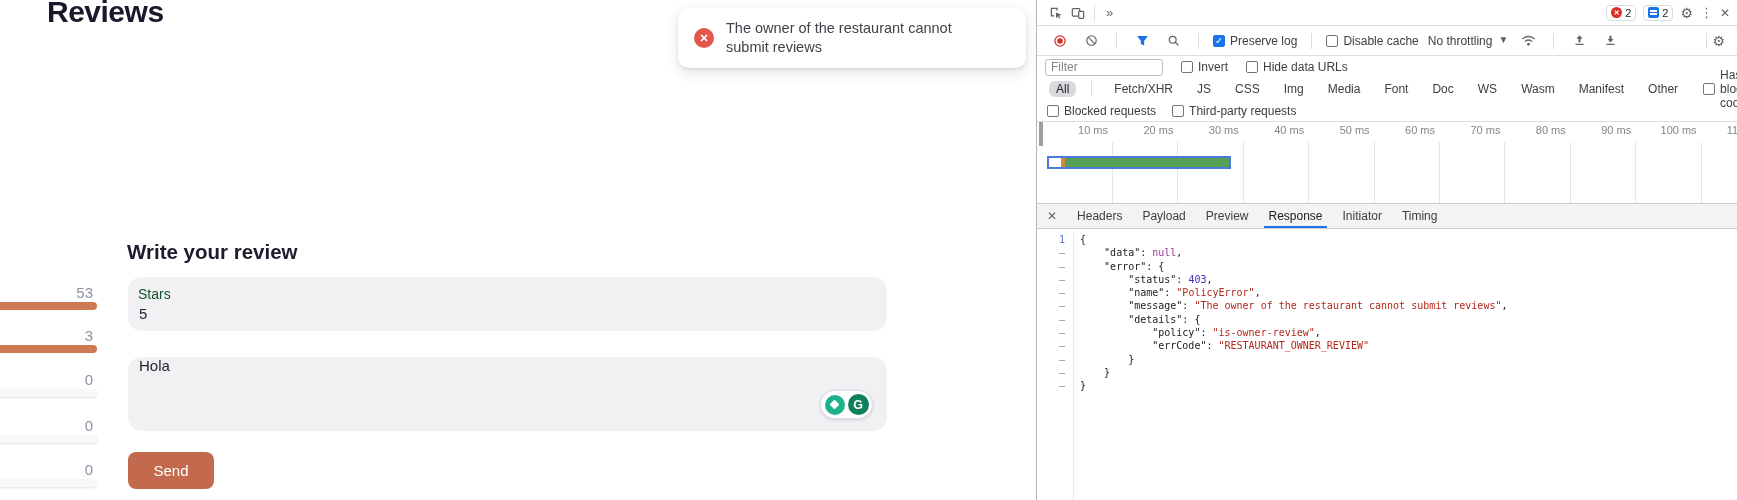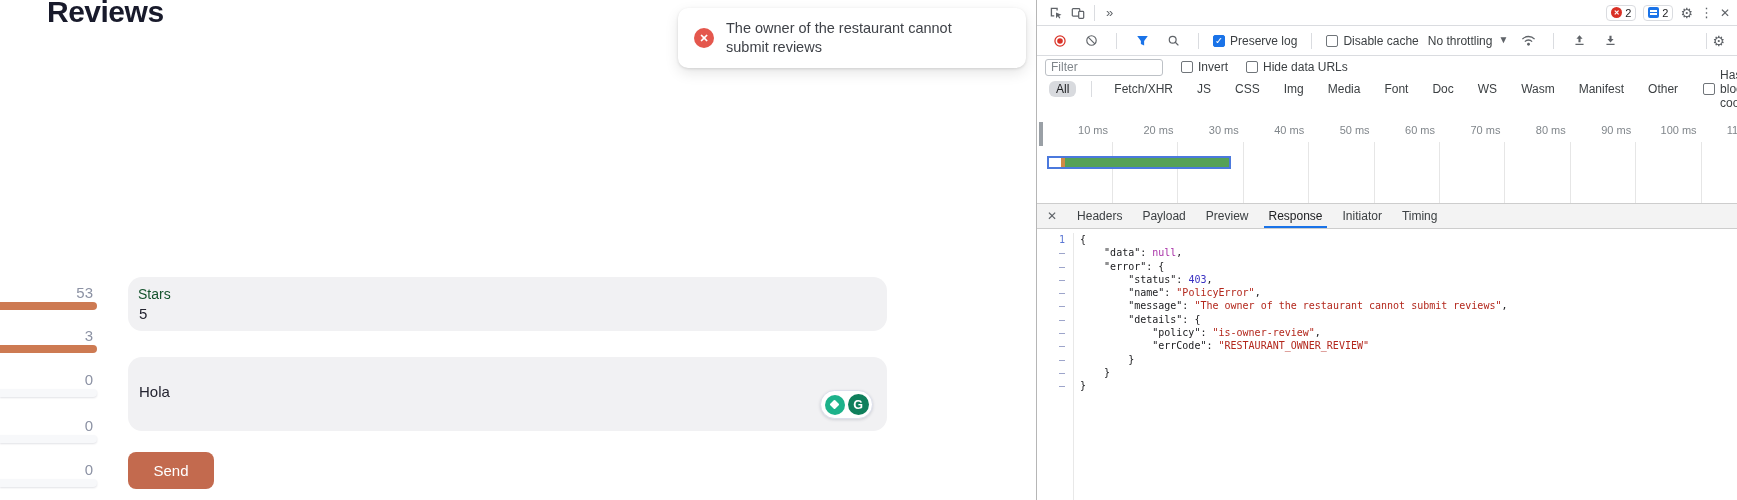--- a/index.html
+++ b/index.html
@@ -20,21 +20,21 @@
   .rbar { position:absolute; left:0; width:97px; height:8px; border-radius:0 6px 6px 0; background:#f7f8fa;
           box-shadow:0 1px 2px rgba(40,50,80,.14); }
   .rbar.fill { background:#cd7a52; box-shadow:none; }
 
   .page h2 { position:absolute; left:127px; top:240px; font-size:20.5px; font-weight:800; color:#1b1d2c; }
   .field { position:absolute; left:128px; width:759px; background:#f1f1f3; border-radius:14px; }
   .field.stars { top:277px; height:54px; }
   .field.review { top:357px; height:74px; }
   .flabel { position:absolute; left:10px; top:9px; font-size:14px; color:#14532d; }
   .fvalue { position:absolute; left:11px; top:28px; font-size:15px; color:#242430; }
-  .field.review .fvalue { top:26px; }
+  .field.review .fvalue { top:0; }
 
   .gpill { position:absolute; left:820px; top:390px; width:53px; height:29px; background:#fff; border:1px solid #dcdfeb;
            border-radius:15px; box-shadow:0 1px 3px rgba(60,64,90,.18); display:flex; align-items:center; justify-content:center; gap:3px; }
   .bulb { width:20px; height:20px; border-radius:50%; background:#1db28b; display:flex; align-items:center; justify-content:center; }
   .bulb .diamond { width:7px; height:7px; background:#fff; transform:rotate(45deg); border-radius:1px; }
   .gicon { width:21px; height:21px; border-radius:50%; background:#0f7f5c; color:#fff; font-size:12.5px; font-weight:bold;
            display:flex; align-items:center; justify-content:center; }
   .send { position:absolute; left:128px; top:452px; width:86px; height:37px; background:#c36a4e; border:none; border-radius:8px;
           color:#fff; font-size:15px; font-weight:500; font-family:"Liberation Sans", sans-serif; cursor:pointer; }
 
@@ -128,20 +128,21 @@
         <div class="rnum" style="top: 327px;">3</div>
         <div class="rbar fill" style="top: 345px;"></div>
         <div class="rnum" style="top: 371px;">0</div>
         <div class="rbar" style="top: 389px;"></div>
         <div class="rnum" style="top: 417px;">0</div>
         <div class="rbar" style="top: 435px;"></div>
         <div class="rnum" style="top: 461px;">0</div>
         <div class="rbar" style="top: 479px;"></div>
       </div>
 
+    <h2>Write your review</h2>
 
     <div class="field stars">
       <div class="flabel">Stars</div>
       <div class="fvalue">5</div>
     </div>
 
     <div class="field review" role="textbox">
       <div class="fvalue">Hola</div>
     </div>
 
@@ -279,20 +280,30 @@
           <div class="chip">Wasm</div>
           <div class="chip">Manifest</div>
           <div class="chip">Other</div>
         </div>
       <span class="cbgroup" style="margin-left:8px">
         <span class="cb"></span>
         <span class="cblab">Has blocked cookies</span>
       </span>
     </div>
 
+    <div class="r5">
+      <span class="cbgroup">
+        <span class="cb"></span>
+        <span class="cblab">Blocked requests</span>
+      </span>
+      <span class="cbgroup">
+        <span class="cb"></span>
+        <span class="cblab">Third-party requests</span>
+      </span>
+    </div>
 
     <div class="overview">
       <span class="zero-marker"></span>
       <div id="ruler">
           <div class="rlabel" style="left: 11px;">10 ms</div>
           <div class="rlabel" style="left: 76.4px;">20 ms</div>
           <div class="rlabel" style="left: 141.8px;">30 ms</div>
           <div class="rlabel" style="left: 207.2px;">40 ms</div>
           <div class="rlabel" style="left: 272.6px;">50 ms</div>
           <div class="rlabel" style="left: 338px;">60 ms</div>

